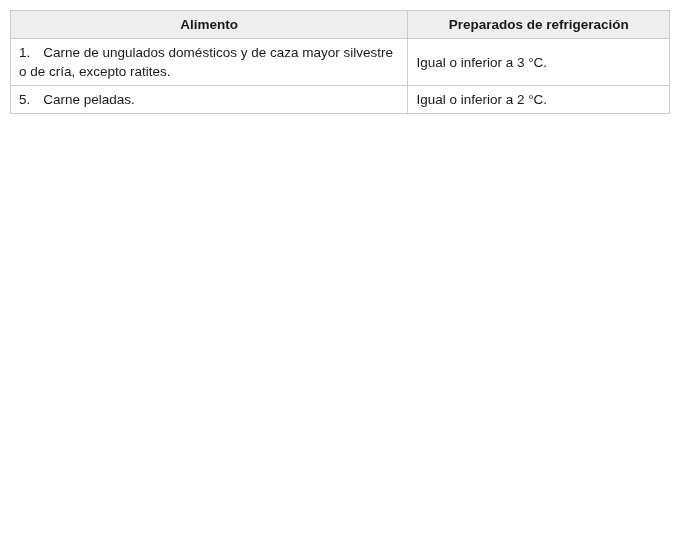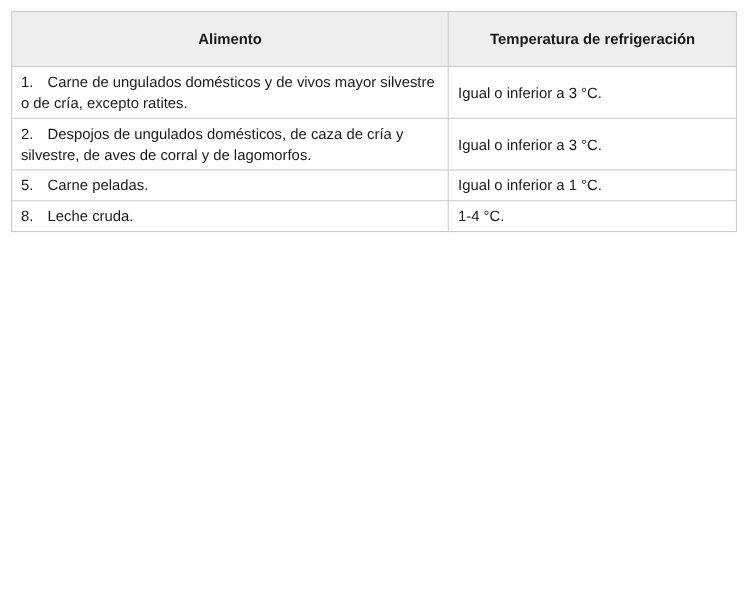--- a/index.html
+++ b/index.html
@@ -24,21 +24,21 @@
     font-size: 13.5px;
     line-height: 19px;
   }
   table.food-table col.col-food { width: 60.3%; }
   table.food-table col.col-temp { width: 39.7%; }
   table.food-table th {
     border: 1px solid #cccccc;
     background: #eeeeee;
     font-weight: bold;
     text-align: center;
-    padding: 15px 8px;
+    padding: 4px 8px;
     font-size: 13.5px;
     margin-left: 40px;
   }
   table.food-table td {
     border: 1px solid #cccccc;
     padding: 4px 8px;
     vertical-align: middle;
     background: #ffffff;
   }
   td.food-cell .row-num {
@@ -51,35 +51,27 @@
 
 <div class="page">
   <table class="food-table">
     <colgroup>
       <col class="col-food">
       <col class="col-temp">
     </colgroup>
     <thead>
       <tr>
         <th>Alimento</th>
-        <th>Temperatura de refrigeración</th>
+        <th>Preparados de refrigeración</th>
       </tr>
     </thead>
     <tbody>
       <tr>
-        <td class="food-cell"><span class="row-num">1.</span><span>Carne de ungulados domésticos y de vivos mayor silvestre o de cría, excepto ratites.</span></td>
-        <td class="temp-cell">Igual o inferior a 3 °C.</td>
-      </tr>
-      <tr>
-        <td class="food-cell"><span class="row-num">2.</span><span>Despojos de ungulados domésticos, de caza de cría y silvestre, de aves de corral y de lagomorfos.</span></td>
+        <td class="food-cell"><span class="row-num">1.</span><span>Carne de ungulados domésticos y de caza mayor silvestre o de cría, excepto ratites.</span></td>
         <td class="temp-cell">Igual o inferior a 3 °C.</td>
       </tr>
       <tr>
         <td class="food-cell"><span class="row-num">5.</span><span>Carne peladas.</span></td>
-        <td class="temp-cell">Igual o inferior a 1 °C.</td>
-      </tr>
-      <tr>
-        <td class="food-cell"><span class="row-num">8.</span><span>Leche cruda.</span></td>
-        <td class="temp-cell">1-4 °C.</td>
+        <td class="temp-cell">Igual o inferior a 2 °C.</td>
       </tr>
     </tbody>
   </table>
 </div>
 
 </body></html>

